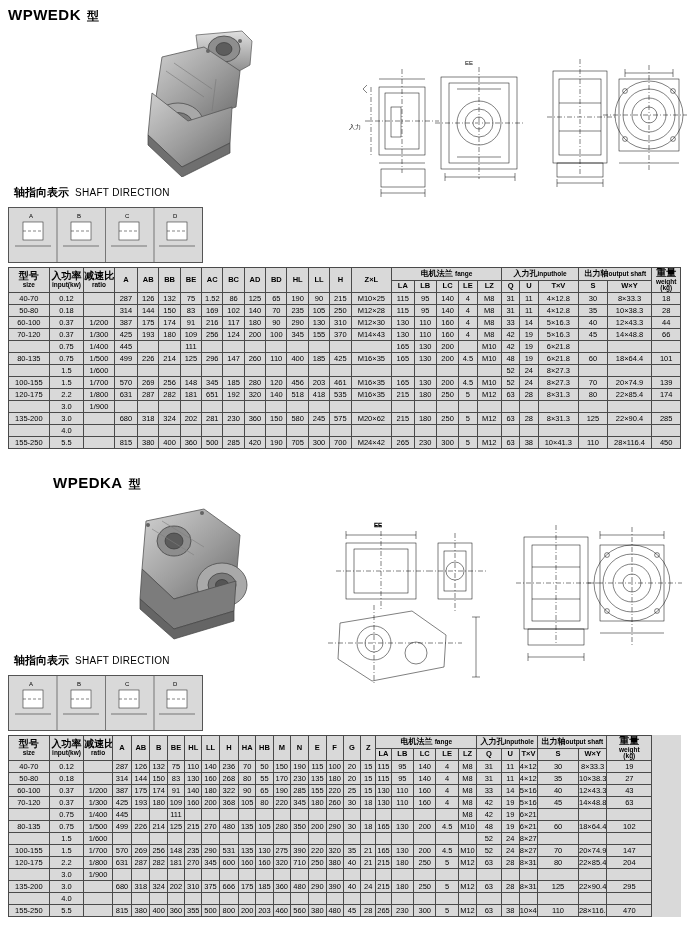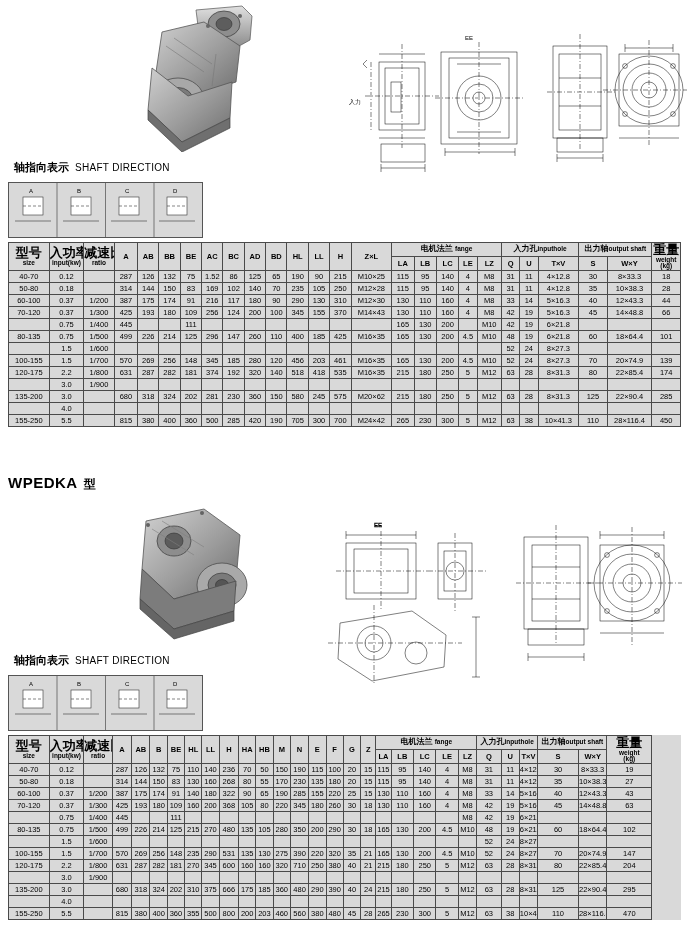--- a/index.html
+++ b/index.html
@@ -70,28 +70,31 @@
     vertical-align: middle;
     font-size: 7.5px;
     line-height: 1.05;
     padding: 0;
     height: 12px;
     white-space: nowrap;
     overflow: hidden;
   }
   table.spec th { font-weight: bold; font-size: 7.5px; }
   table.spec th.grp { font-size: 8px; }
-  .cn { font-size: 13px; }
+  .cn { font-size: 10px; }
   .small { font-size: 6.5px; }
 </style>
 </head>
 <body>
 
 <div class="section" style="height:468px;">
 
+  <div class="sec-title" style="padding-top:6px;">
+    <span>WPWEDK</span><span class="suffix">型</span>
+  </div>
 
   <div class="illus-row">
 
     <div class="photo" style="left:112px;top:2px;">
       <svg width="150" height="150" viewBox="0 0 150 150">
         <defs>
           <linearGradient id="g1" x1="0" y1="0" x2="1" y2="1">
             <stop offset="0%" stop-color="#cfcfcf"></stop>
               <stop offset="55%" stop-color="#9c9c9c"></stop>
               <stop offset="100%" stop-color="#6e6e6e"></stop>
@@ -523,21 +526,21 @@
           <td>139</td>
         </tr>
         <tr>
           <td>120-175</td>
           <td>2.2</td>
           <td>1/800</td>
           <td>631</td>
           <td>287</td>
           <td>282</td>
           <td>181</td>
-          <td>374</td>
+          <td>651</td>
           <td>192</td>
           <td>320</td>
           <td>140</td>
           <td>518</td>
           <td>418</td>
           <td>535</td>
           <td>M16×35</td>
           <td>215</td>
           <td>180</td>
           <td>250</td>
@@ -661,21 +664,21 @@
           <td>110</td>
           <td>28×116.4</td>
           <td>450</td>
         </tr>
       </tbody>
   </table>
 </div>
 
 <div class="section" style="height:459px;">
 
-  <div class="sec-title" style="padding-top:6px;">
+  <div class="sec-title" style="padding-top:6px;margin-left:45px;">
     <span>WPEDKA</span><span class="suffix">型</span>
   </div>
 
   <div class="illus-row">
 
     <div class="photo" style="left:118px;top:2px;">
       <svg width="150" height="150" viewBox="0 0 150 150">
         <defs>
           <linearGradient id="h1" x1="0" y1="0" x2="1" y2="1">
             <stop offset="0%" stop-color="#d2d2d2"></stop>

